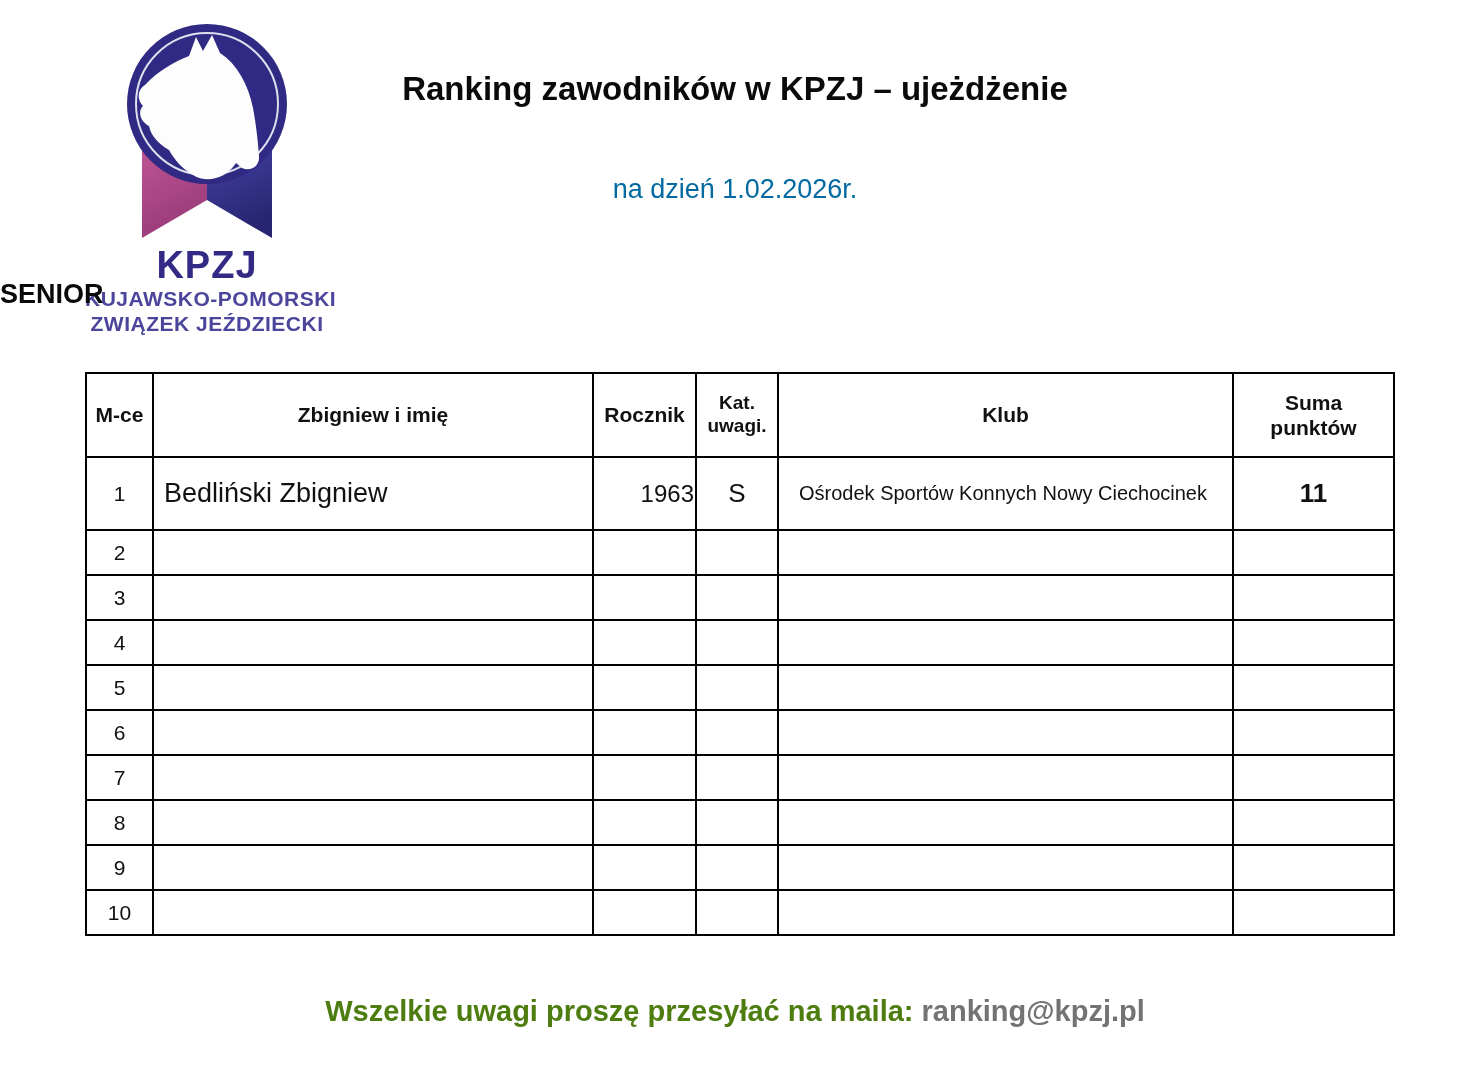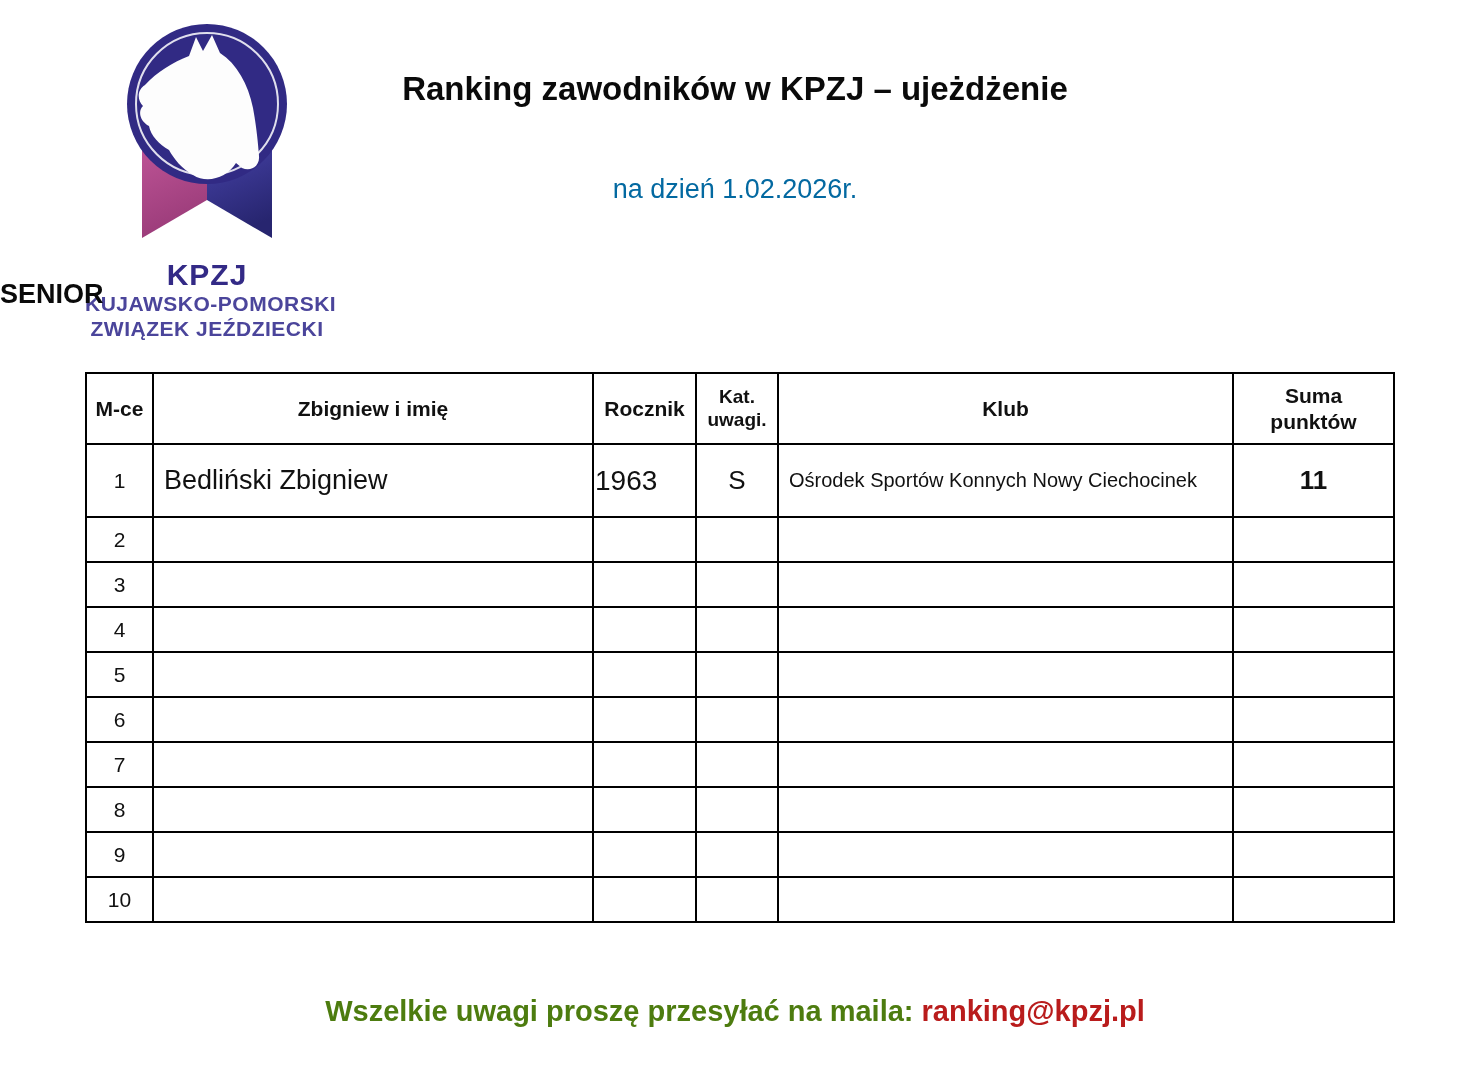--- a/index.html
+++ b/index.html
@@ -2,53 +2,53 @@
 <html lang="pl"><head>
 <meta charset="utf-8">
 <style>
   html,body{margin:0;padding:0;background:#ffffff;}
   body{font-family:"Liberation Sans", sans-serif; color:#111;}
   .page{position:relative;width:1470px;height:1074px;background:#ffffff;overflow:hidden;}
 
   
   .logo{position:absolute;left:85px;top:12px;width:244px;text-align:center;}
   .logo svg{display:block;margin:0 auto;}
-  .logo-acronym{margin-top:14px;font-size:30px;font-weight:bold;letter-spacing:1px;color:#332a86;}
+  .logo-acronym{margin-top:0;font-size:38px;font-weight:bold;letter-spacing:1px;color:#332a86;}
   .logo-org{font-size:21px;font-weight:bold;letter-spacing:.5px;line-height:1.18;color:#4b459b;white-space:nowrap;}
 
   
   .title{position:absolute;top:70px;left:0;width:100%;text-align:center;
          font-size:33px;font-weight:bold;color:#0a0a0a;margin:0;}
   .dateline{position:absolute;top:174px;left:0;width:100%;text-align:center;
          font-size:27px;color:#0369a1;}
   .category{position:absolute;top:279px;left:0;width:100%;text-align:left;
          font-size:27px;font-weight:bold;color:#0a0a0a;}
 
   
   table.ranking{position:absolute;left:85px;top:372px;width:1308px;
          border-collapse:collapse;table-layout:fixed;background:#fff;}
   table.ranking th, table.ranking td{border:2px solid #000;overflow:hidden;}
-  table.ranking thead tr{height:71px;}
+  table.ranking thead tr{height:84px;}
   table.ranking th{font-size:21px;font-weight:bold;text-align:center;vertical-align:middle;
          white-space:pre-line;line-height:1.2;padding:0 2px;}
   table.ranking th.h-cat{font-size:19px;}
   table.ranking tbody tr{height:45px;}
   table.ranking tbody tr.filled{height:73px;}
   td.col-place{text-align:center;font-size:21px;vertical-align:middle;}
   td.col-name{text-align:left;font-size:27px;padding:0 10px;vertical-align:middle;white-space:nowrap;}
-  td.col-year{text-align:left;font-size:28px;vertical-align:middle;border-radius:23px;}
+  td.col-year{text-align:right;font-size:24px;vertical-align:middle;border-radius:23px;}
   td.col-cat{text-align:center;font-size:26px;vertical-align:middle;}
-  td.col-club{text-align:left;font-size:20px;line-height:1.25;padding:3px 10px;vertical-align:middle;}
+  td.col-club{text-align:left;font-size:20px;line-height:1.25;padding:3px 20px;vertical-align:middle;}
   td.col-points{text-align:center;font-size:26px;font-weight:bold;vertical-align:middle;border-radius:27px;}
 
   
   .footer{position:absolute;top:995px;left:0;width:100%;text-align:center;
          font-size:29px;font-weight:bold;}
   .footer .note{color:#4d7c0f;}
-  .footer .email{color:#b91c1c;}
+  .footer .email{color:#737373;}
 </style>
 </head>
 <body>
 
 <div class="page">
 
   <div class="logo">
     <svg width="244" height="232" viewBox="0 0 244 232">
       <defs>
         <linearGradient id="magentaGrad" x1="0" y1="0" x2="0.3" y2="1">

